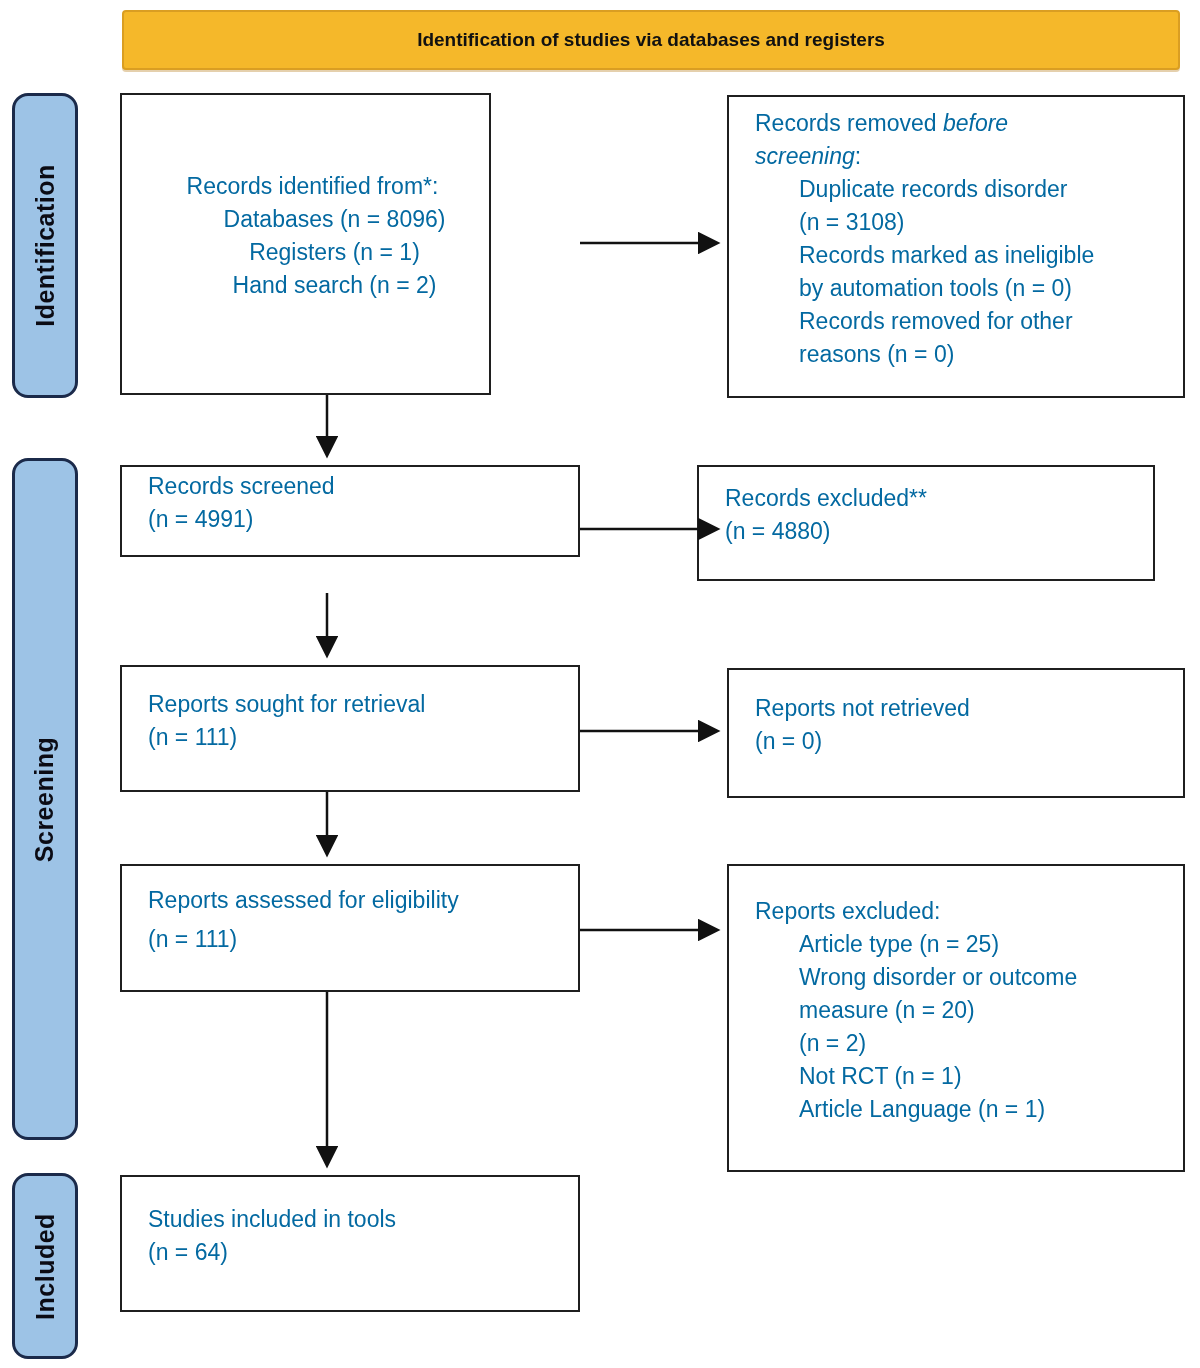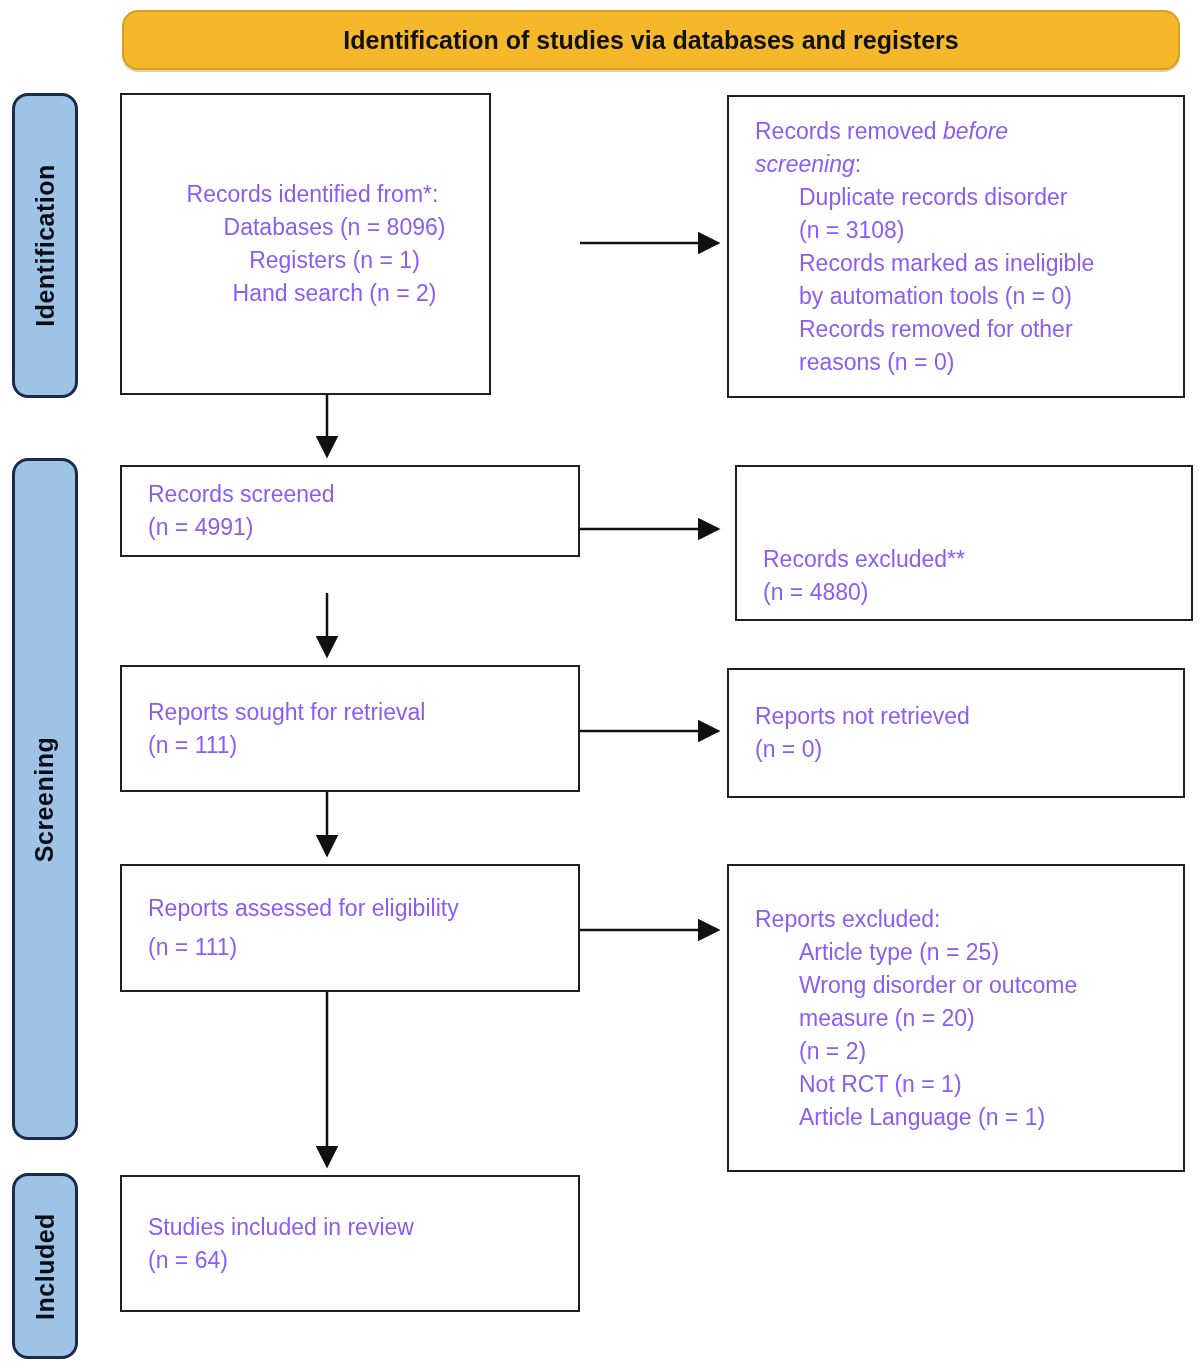--- a/index.html
+++ b/index.html
@@ -4,43 +4,43 @@
 <style>
   html,body{margin:0;padding:0;background:#fff;}
   .diagram{
     position:relative;width:1200px;height:1368px;background:#fff;
     font-family:"Liberation Sans",sans-serif;color:#000;overflow:hidden;
   }
   .banner{
     position:absolute;left:122px;top:10px;width:1058px;height:60px;
     background:var(--banner-bg,#F5B82A);
     border:2px solid var(--banner-border,#DA9E22);
-    border-radius:16px;box-sizing:border-box;
+    border-radius:4px;box-sizing:border-box;
     display:flex;align-items:center;justify-content:center;
-    font-size:25px;font-weight:bold;color:#111;
+    font-size:19px;font-weight:bold;color:#111;
     box-shadow:0 2px 0 rgba(180,120,20,.35);
   }
   .side{
     position:absolute;left:12px;width:66px;
     background:var(--sidebar-bg,#9DC3E6);
     border:3px solid var(--sidebar-border,#1B2A4A);
     border-radius:16px;box-sizing:border-box;
     display:flex;align-items:center;justify-content:center;
   }
   .side .rot{
     transform:rotate(-90deg);white-space:nowrap;
     font-size:25px;font-weight:bold;color:#0b0b14;letter-spacing:.5px;
   }
   .box{
     position:absolute;background:#fff;
     border:2px solid var(--box-border,#1F1F1F);
     box-sizing:border-box;
     display:flex;flex-direction:column;justify-content:center;
-    padding:10px 12px 10px 26px;
-    font-size:23px;line-height:33px;color:#8b5cf6;
+    padding:10px 12px 26px 26px;
+    font-size:23px;line-height:33px;color:#0369a1;
   }
   .box .line{white-space:nowrap;}
   .box .line.ind{margin-left:44px;}
   .box .it{font-style:italic;}
   svg.arrows{position:absolute;left:0;top:0;pointer-events:none;}
 </style>
 </head>
 <body>
 
 <div class="diagram">
@@ -71,21 +71,21 @@
       <div class="line ind"><span>Records marked as ineligible</span></div>
       <div class="line ind"><span>by automation tools (n = 0)</span></div>
       <div class="line ind"><span>Records removed for other</span></div>
       <div class="line ind"><span>reasons (n = 0)</span></div>
     </div>
 
   <div class="box" style="left:120px;top:465px;width:460px;height:92px;">
       <div class="line"><span>Records screened</span></div>
       <div class="line"><span>(n = 4991)</span></div>
     </div>
-  <div class="box" style="left:735px;top:465px;width:458px;height:156px;justify-content:flex-end;">
+  <div class="box" style="left:697px;top:465px;width:458px;height:116px;">
       <div class="line"><span>Records excluded**</span></div>
       <div class="line"><span>(n = 4880)</span></div>
     </div>
 
   <div class="box" style="left:120px;top:665px;width:460px;height:127px;">
       <div class="line"><span>Reports sought for retrieval</span></div>
       <div class="line"><span>(n = 111)</span></div>
     </div>
   <div class="box" style="left:727px;top:668px;width:458px;height:130px;">
       <div class="line"><span>Reports not retrieved</span></div>
@@ -100,21 +100,21 @@
       <div class="line"><span>Reports excluded:</span></div>
       <div class="line ind"><span>Article type (n = 25)</span></div>
       <div class="line ind"><span>Wrong disorder or outcome</span></div>
       <div class="line ind"><span>measure (n = 20)</span></div>
       <div class="line ind"><span>(n = 2)</span></div>
       <div class="line ind"><span>Not RCT (n = 1)</span></div>
       <div class="line ind"><span>Article Language (n = 1)</span></div>
     </div>
 
   <div class="box" style="left:120px;top:1175px;width:460px;height:137px;">
-      <div class="line"><span>Studies included in review</span></div>
+      <div class="line"><span>Studies included in tools</span></div>
       <div class="line"><span>(n = 64)</span></div>
     </div>
 
   <svg class="arrows" width="1200" height="1368" viewBox="0 0 1200 1368">
     <defs>
       <marker id="ah" viewBox="0 0 10 10" refX="8" refY="5" markerWidth="9" markerHeight="9" orient="auto-start-reverse">
         <path d="M0,0 L10,5 L0,10 z" fill="#111"></path>
       </marker>
     </defs>
     <line x1="580" y1="243" x2="716" y2="243" stroke="#111" stroke-width="2.5" marker-end="url(#ah)"></line>

